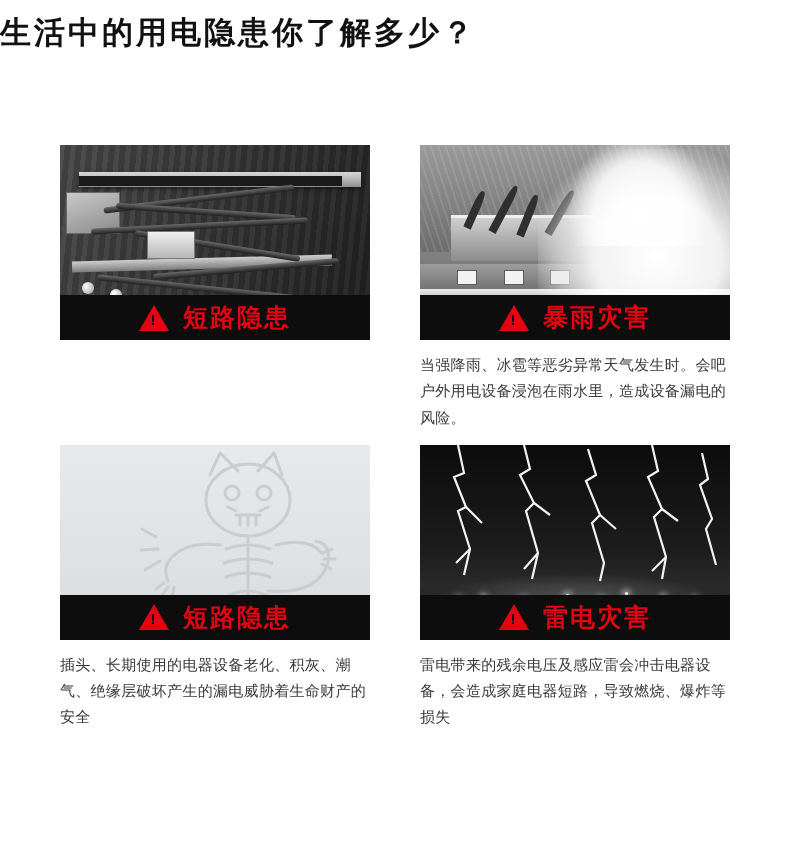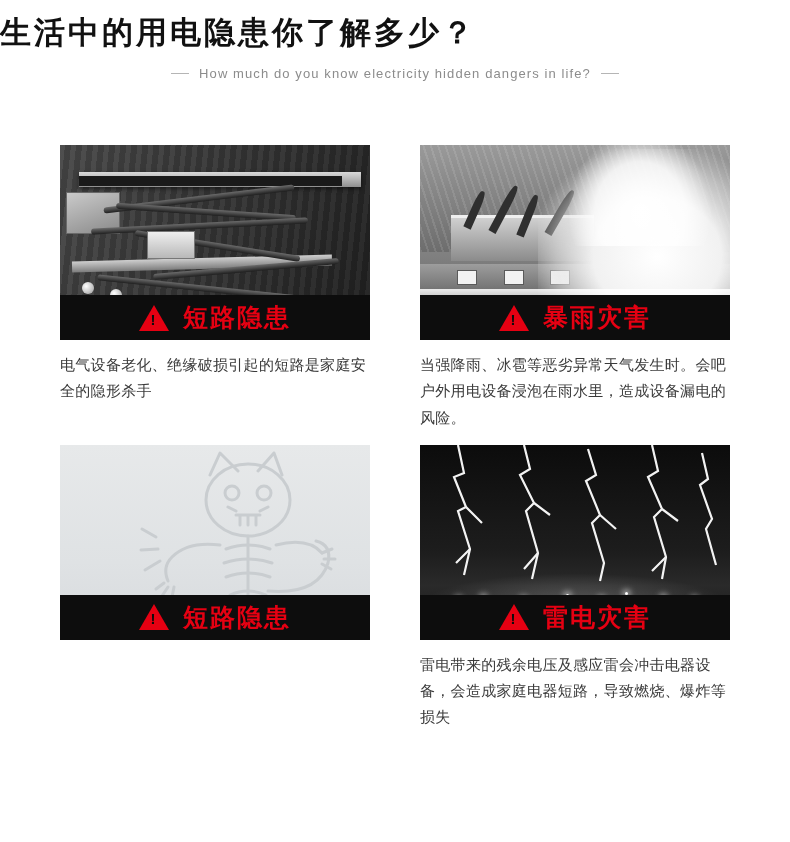--- a/index.html
+++ b/index.html
@@ -302,25 +302,20 @@
     background: radial-gradient(ellipse at 50% 100%, rgba(255,255,255,0.25), rgba(255,255,255,0) 70%);
   }
 </style>
 </head>
 <body>
 
 <div class="page">
 
   <div class="header">
     <h1 class="main-title">生活中的用电隐患你了解多少？</h1>
-    <div class="en-title">
-      <span class="dash"></span>
-      <span>How much do you know electricity hidden dangers in life?</span>
-      <span class="dash"></span>
-    </div>
   </div>
 
   <div class="grid">
 
     <div class="card">
       <div class="photo-wrap">
         <div class="photo ph-panel">
           <div class="plate"></div>
           <div class="rail"></div>
           <div class="rail2"></div>
@@ -333,21 +328,20 @@
           <div class="wire" style="left:12%;top:72%;width:66%;transform:rotate(6deg);"></div>
           <div class="box"></div>
           <div class="dot" style="left:7%;top:70%;"></div>
           <div class="dot" style="left:16%;top:74%;"></div>
         </div>
         <div class="banner">
           <span class="warn-tri"></span>
           <span class="banner-label">短路隐患</span>
         </div>
       </div>
-      <div class="desc">电气设备老化、绝缘破损引起的短路是家庭安全的隐形杀手</div>
     </div>
 
     <div class="card">
       <div class="photo-wrap">
         <div class="photo ph-storm">
           <div class="sky"></div>
           <div class="bld"></div>
           <div class="tree" style="left:14%;top:22%;height:40px;transform:rotate(24deg);"></div>
           <div class="tree" style="left:22%;top:18%;height:52px;transform:rotate(28deg);"></div>
           <div class="tree" style="left:31%;top:24%;height:44px;transform:rotate(22deg);"></div>
@@ -399,20 +393,21 @@
 
               <path d="M96 92 l-14 -8 M98 104 l-17 1 M100 116 l-15 9"></path>
             </g>
           </svg>
         </div>
         <div class="banner">
           <span class="warn-tri"></span>
           <span class="banner-label">短路隐患</span>
         </div>
       </div>
+      <div class="desc">插头、长期使用的电器设备老化、积灰、潮气、绝缘层破坏产生的漏电威胁着生命财产的安全</div>
     </div>
 
     <div class="card">
       <div class="photo-wrap">
         <div class="photo ph-light">
           <svg width="310" height="195" viewBox="0 0 310 195" style="position:absolute;inset:0;">
             <g stroke="#ffffff" stroke-width="2.2" fill="none" opacity="0.95">
               <path d="M38 0 L44 28 L34 32 L46 62 L38 66 L50 104 L44 130"></path>
               <path d="M46 62 L62 78 M50 104 L36 118"></path>
               <path d="M104 0 L110 24 L100 30 L114 58 L106 66 L118 108 L112 134"></path>

